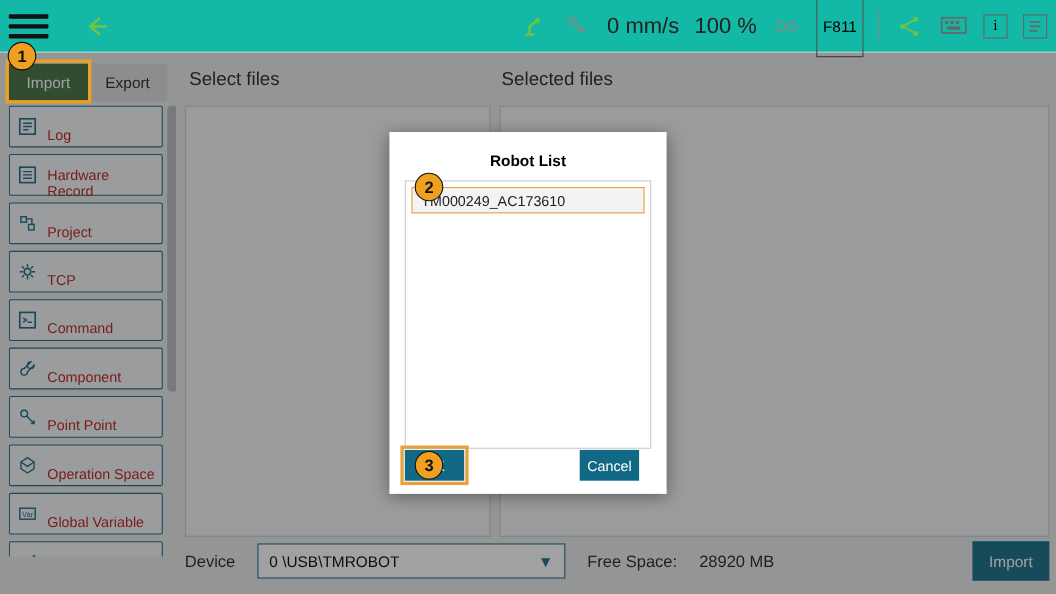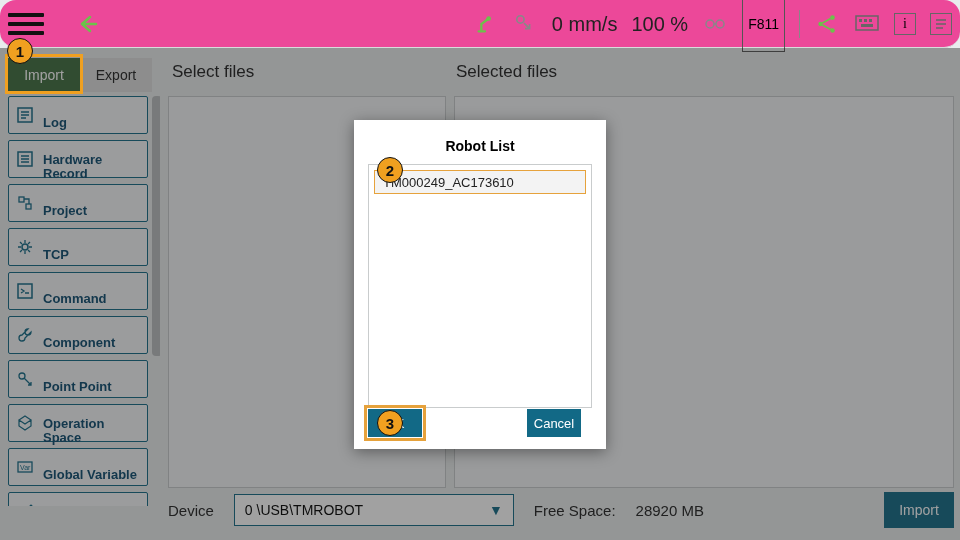--- a/index.html
+++ b/index.html
@@ -1,39 +1,39 @@
 <!DOCTYPE html>
 <html><head>
 <meta charset="utf-8">
 <style>
   * { box-sizing: border-box; margin: 0; padding: 0; font-family: "Segoe UI", Arial, sans-serif; }
   html, body { width: 960px; height: 540px; overflow: hidden; background: #e8eced; }
   .topbar {
-    height: 48px; background: #ec4899; border-bottom: 1px solid #d9dcdc;
-    display: flex; align-items: center; padding: 0 8px; position: relative; border-radius: 16px;
+    height: 48px; background: #14b8a6; border-bottom: 1px solid #d9dcdc;
+    display: flex; align-items: center; padding: 0 8px; position: relative;
   }
   .hamburger { width: 36px; height: 36px; display: flex; flex-direction: column; justify-content: center; gap: 5px; margin-right: 8px; cursor: pointer; }
   .hamburger div { height: 4px; background: #111; border-radius: 1px; }
   .back-arrow { width: 28px; height: 28px; margin-left: 22px; cursor: pointer; display:flex; align-items:center; justify-content:center;}
   .top-right { position: absolute; right: 8px; top: 0; height: 48px; display: flex; align-items: center; gap: 14px; }
   .status-text { font-size: 20px; color: #222; }
   .status-divider { width:1px; height:28px; background:#888; }
   .icon-box { width:26px; height:26px; display:flex; align-items:center; justify-content:center; }
   .content { position: relative; height: calc(540px - 48px); border-radius: 11px; }
   .tabbar { position:absolute; left:8px; top:10px; display:flex; }
   .tab-btn { width:72px; height:34px; background:#dcdddd; border:none; font-size:14px; color:#222; cursor:pointer; }
   .tab-btn.active { background:#3f6d3f; color:#fff; }
   .sidebar { position:absolute; left:8px; top:48px; width:152px; height:410px; overflow:hidden; }
   .sidebar-scroll { position:absolute; right:-2px; top:0; width:10px; height:260px; background:#b9bcbd; border-radius:4px; }
   .sidebar-item {
     width:140px; height:38px; background:#f5f7f8; border:1px solid #126986; border-radius:2px;
     display:flex; align-items:center; gap:8px; padding:0 6px; margin-bottom:6px; cursor:pointer;
   }
   .sidebar-item .icon { width:20px; height:20px; display:flex; align-items:center; justify-content:center; flex-shrink:0;}
-  .sidebar-item .label { color:#0c4a6e; font-size:13px; font-weight:700; line-height:1.1;margin-top:16px;}
+  .sidebar-item .label { color:#b91c1c; font-size:13px; font-weight:400; line-height:1.1;margin-top:16px;}
   .pane-label { position:absolute; font-size:17px; color:#222; }
   .sel-files-label { left:172px; top:14px; }
   .seld-files-label { left:456px; top:14px; }
   .files-box { position:absolute; top:48px; background:#f3f5f6; border:1px solid #c6cacb; height:392px; }
   .files-box.left { left:168px; width:278px; }
   .files-box.right { left:454px; width:500px; }
   .bottom-bar { position:absolute; left:168px; right:6px; bottom:10px; height:40px; display:flex; align-items:center; gap:20px; }
   .bottom-bar .lbl { font-size:15px; color:#222; }
   .device-select {
     width:280px; height:32px; border:1px solid #126986; background:#fff; display:flex;

